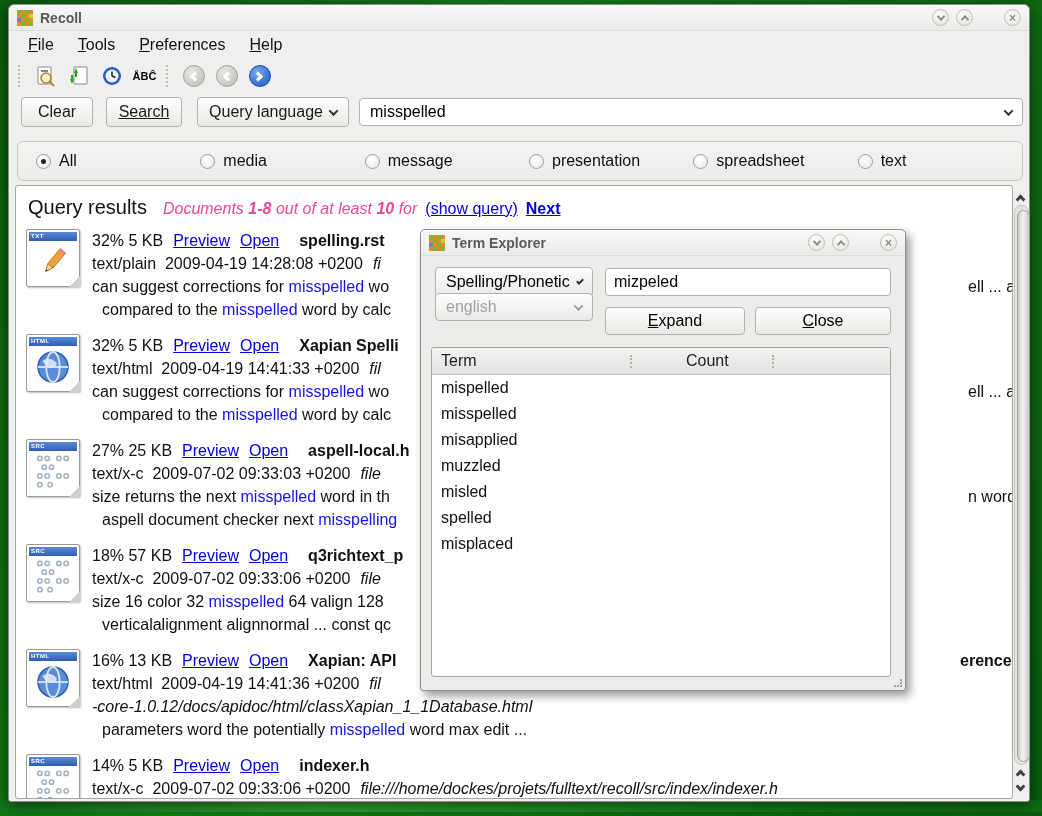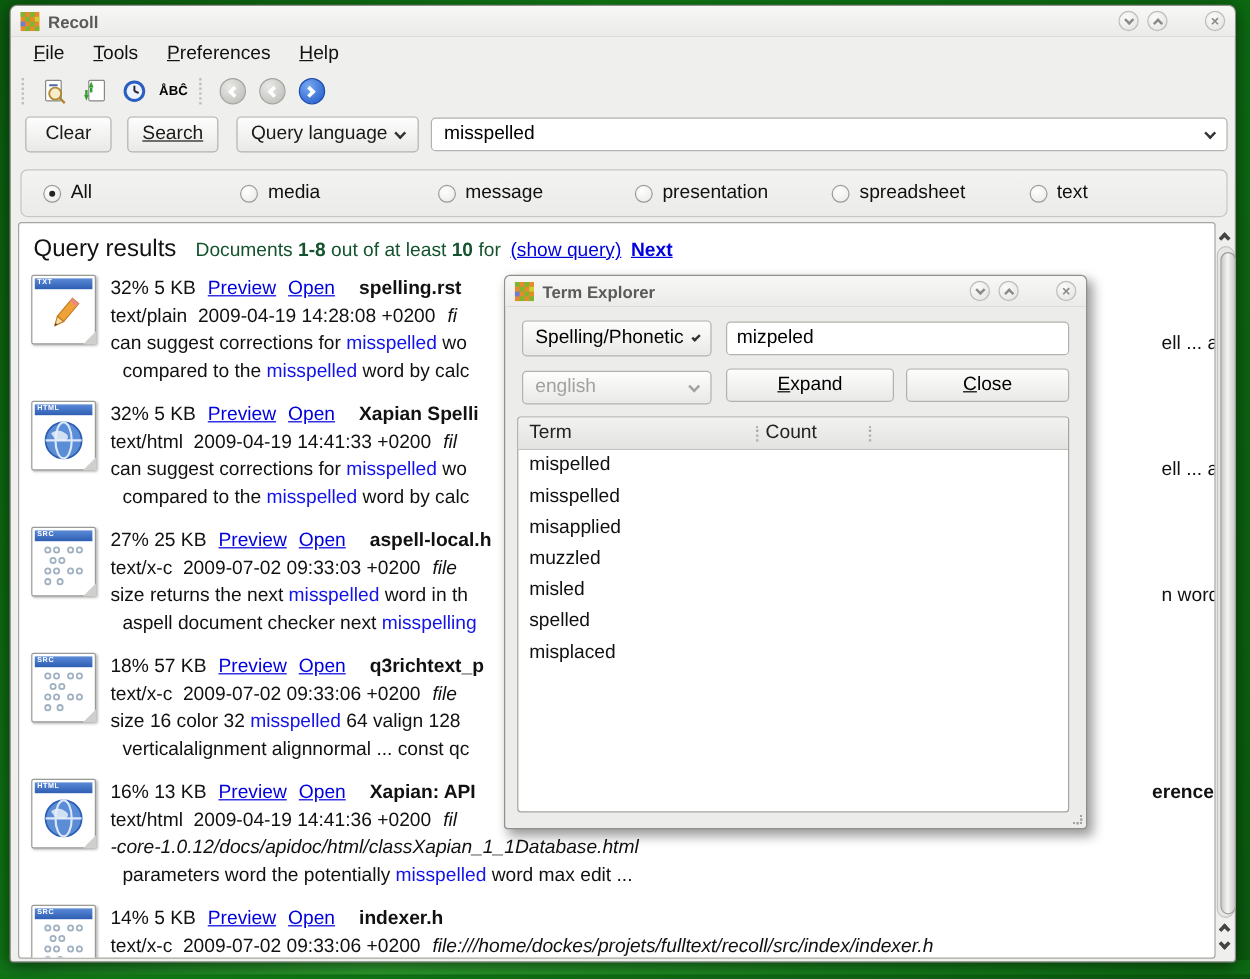--- a/index.html
+++ b/index.html
@@ -67,21 +67,21 @@
     background:radial-gradient(circle at 35% 30%,#fff,#e8e8e6); position:relative; }
   .radio.sel::after { content:""; position:absolute; left:4px; top:4px; width:5px; height:5px;
     border-radius:50%; background:#222; }
 
   
   .results-panel { position:absolute; left:6px; top:180px; width:998px; height:614px;
     background:#fff; border:1px solid #a5a5a1; border-radius:3px; overflow:hidden;
     padding:6px 0 0 8px; }
   .rheader { display:flex; align-items:baseline; gap:8px; margin:4px 0 10px 4px; white-space:pre; }
   .rheader .h1 { font-size:20px; font-weight:normal; color:#111; margin-right:8px; }
-  .rheader .plain { font-size:16px; color:#14532d; }
+  .rheader .plain { font-size:16px; color:#ec4899;font-style:italic; }
   .rheader b { font-size:16px; }
   a.link { color:#0000dd; text-decoration:underline; }
   .rheader .next { font-weight:bold; }
 
   .result { display:flex; gap:12px; margin:0 0 13px 2px; }
   .ricon { width:54px; height:58px; position:relative; flex:none;
     background:#fff; border:1px solid #9a9a96; border-radius:2px;
     box-shadow:1px 1px 2px rgba(0,0,0,.25); }
   .ricon .bar { position:absolute; left:2px; top:2px; right:2px; height:9px;
     background:linear-gradient(#5b8ad8,#2e5eb2); color:#fff; font-size:6px; font-weight:bold;
@@ -121,34 +121,34 @@
   .dialog .titlebar { height:26px; border-radius:5px 5px 0 0; padding:0 8px; }
   .dlg-select { position:absolute; height:30px; background:linear-gradient(#fdfdfd,#e9e9e7);
     border:1px solid #b2b2ae; border-radius:4px; font-size:16px;
     display:flex; align-items:center; padding:0 10px; gap:8px; }
   .dlg-select .val { flex:1; }
   .dlg-select.disabled { color:#a2a2a0; }
   .dlg-select.disabled .chvdark { border-color:#a2a2a0; }
   #te-mode   { left:14px; top:37px; width:158px; }
   #te-input  { position:absolute; left:184px; top:38px; width:286px; height:28px; background:#fff;
     border:1px solid #b2b2ae; border-radius:4px; font-size:16px; padding:0 8px; font-family:inherit; }
-  #te-lang   { left:14px; top:79px; width:158px; height:28px; }
+  #te-lang   { left:14px; top:63px; width:158px; height:28px; }
   #te-expand { left:184px; top:77px; width:140px; height:28px; }
   #te-close  { left:334px; top:77px; width:136px; height:28px; }
   .dlg-btn { position:absolute; font-size:16px; background:linear-gradient(#fdfdfd,#e9e9e7);
     border:1px solid #b2b2ae; border-radius:4px; display:flex; align-items:center; justify-content:center; }
   .dlg-btn u { text-decoration:underline; }
 
   .te-table { position:absolute; left:10px; top:117px; width:460px; height:330px;
     background:#fff; border:1px solid #a5a5a1; border-radius:3px; overflow:hidden; }
   .te-thead { height:27px; background:linear-gradient(#f2f2f0,#e3e3e1);
     border-bottom:1px solid #c2c2be; display:flex; align-items:center; font-size:16px; color:#222; }
   .te-th-term { padding-left:9px; width:198px; }
   .colsep { border-left:2px dotted #b0b0ac; height:13px; margin-right:6px; }
-  .te-th-count { width:86px; }
+  .te-th-count { width:86px;margin-left:48px; }
   .te-row { font-size:16px; color:#111; line-height:26px; padding-left:9px; }
   .dlg-grip { position:absolute; right:3px; bottom:3px; width:8px; height:8px;
     border-right:2px dotted #a0a09c; border-bottom:2px dotted #a0a09c; }
 
   
   .checker { width:16px; height:16px; flex:none; }
 </style>
 </head>
 <body>
 

